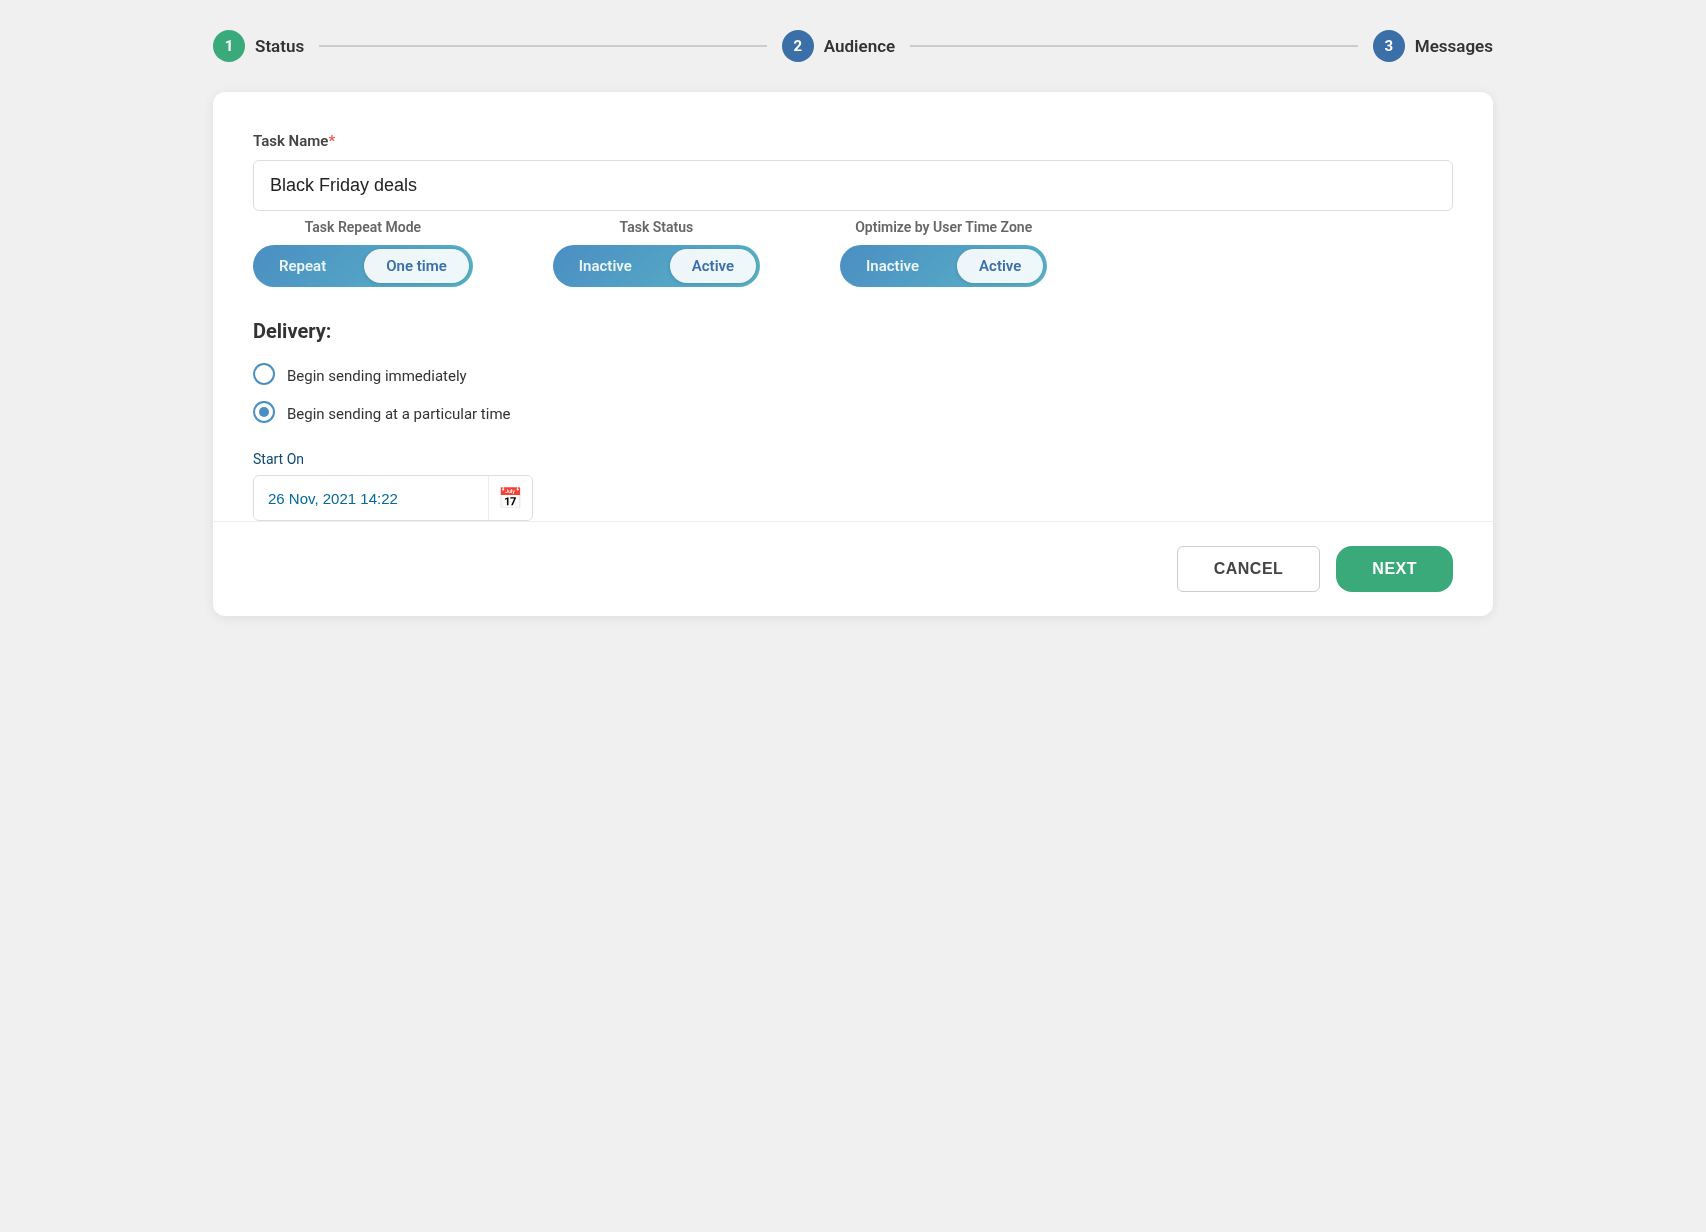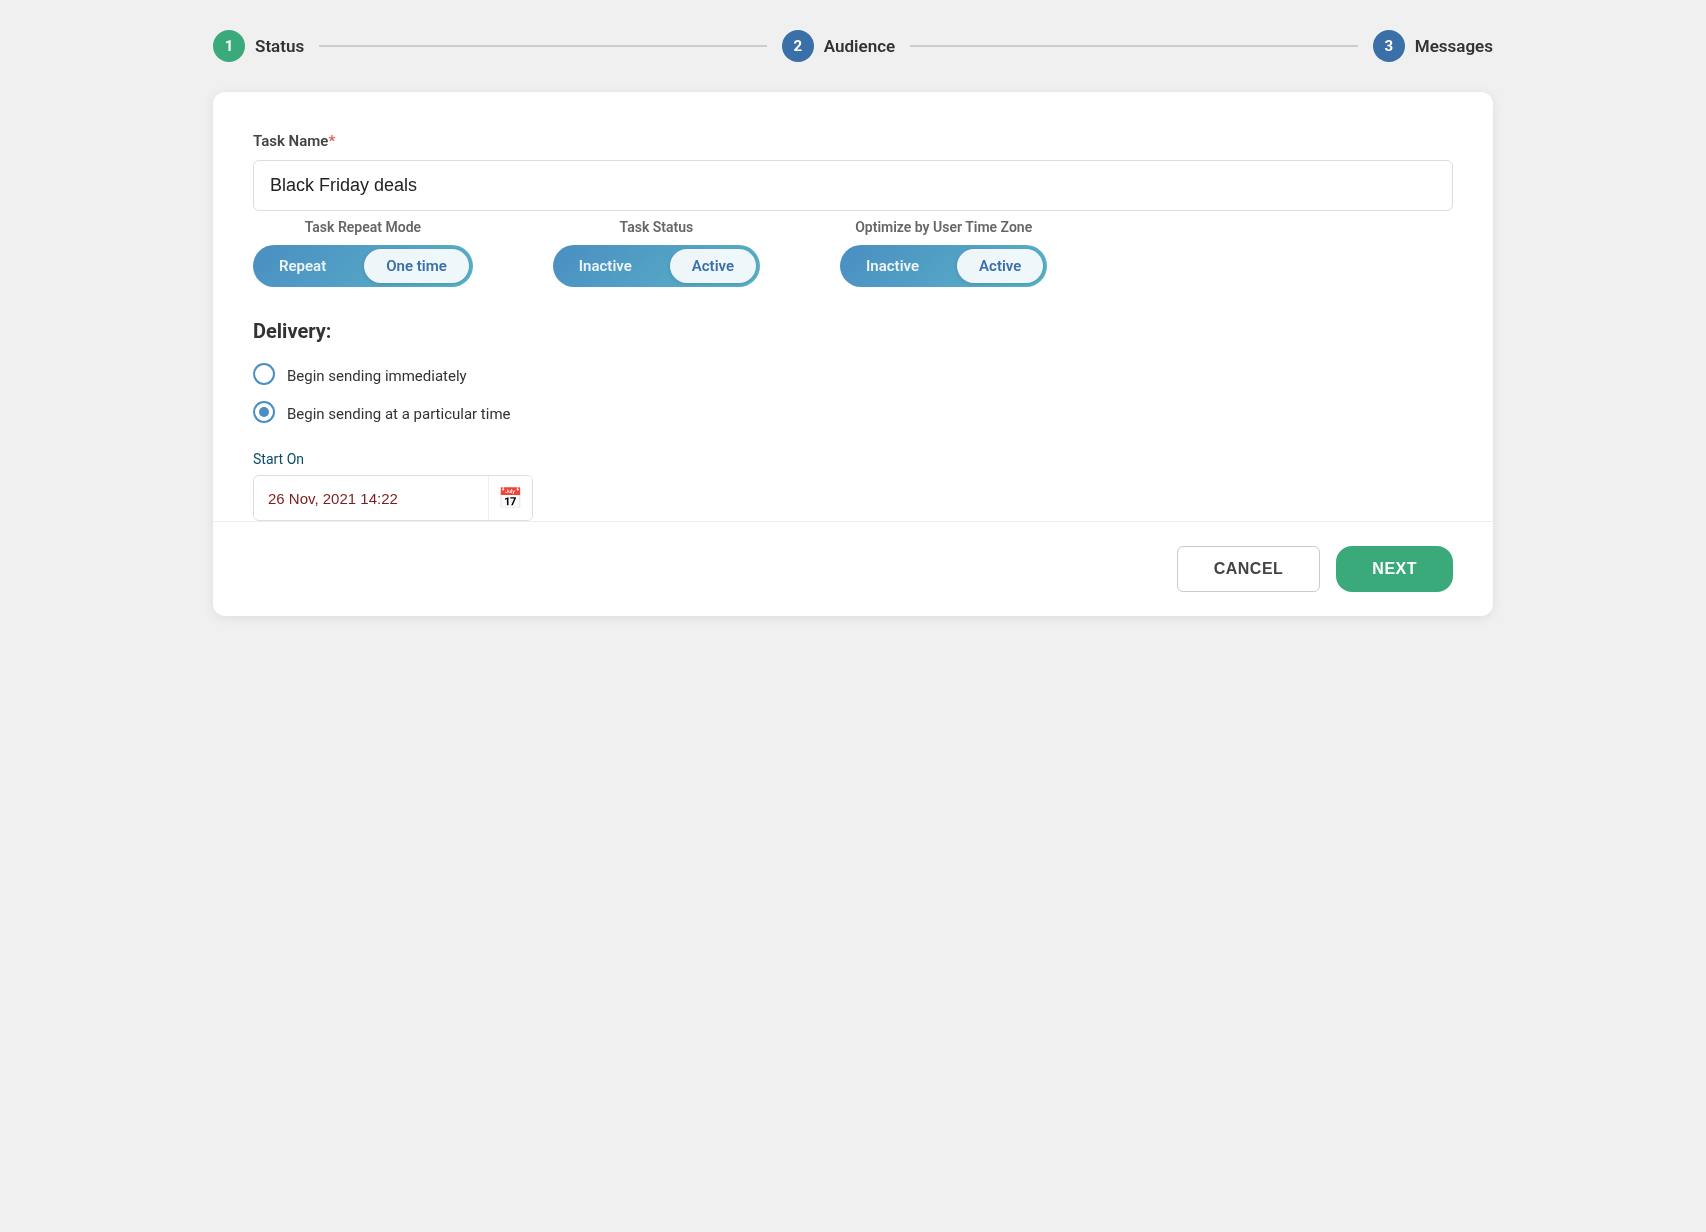--- a/index.html
+++ b/index.html
@@ -187,21 +187,21 @@
       border-radius: 6px;
       width: 280px;
       overflow: hidden;
     }
     .date-input {
       flex: 1;
       padding: 12px 14px;
       font-size: 15px;
       border: none;
       outline: none;
-      color: #7f1d1d;
+      color: #0369a1;
     }
     .calendar-btn {
       width: 44px;
       height: 44px;
       display: flex;
       align-items: center;
       justify-content: center;
       background: #fff;
       cursor: pointer;
       border: none;

